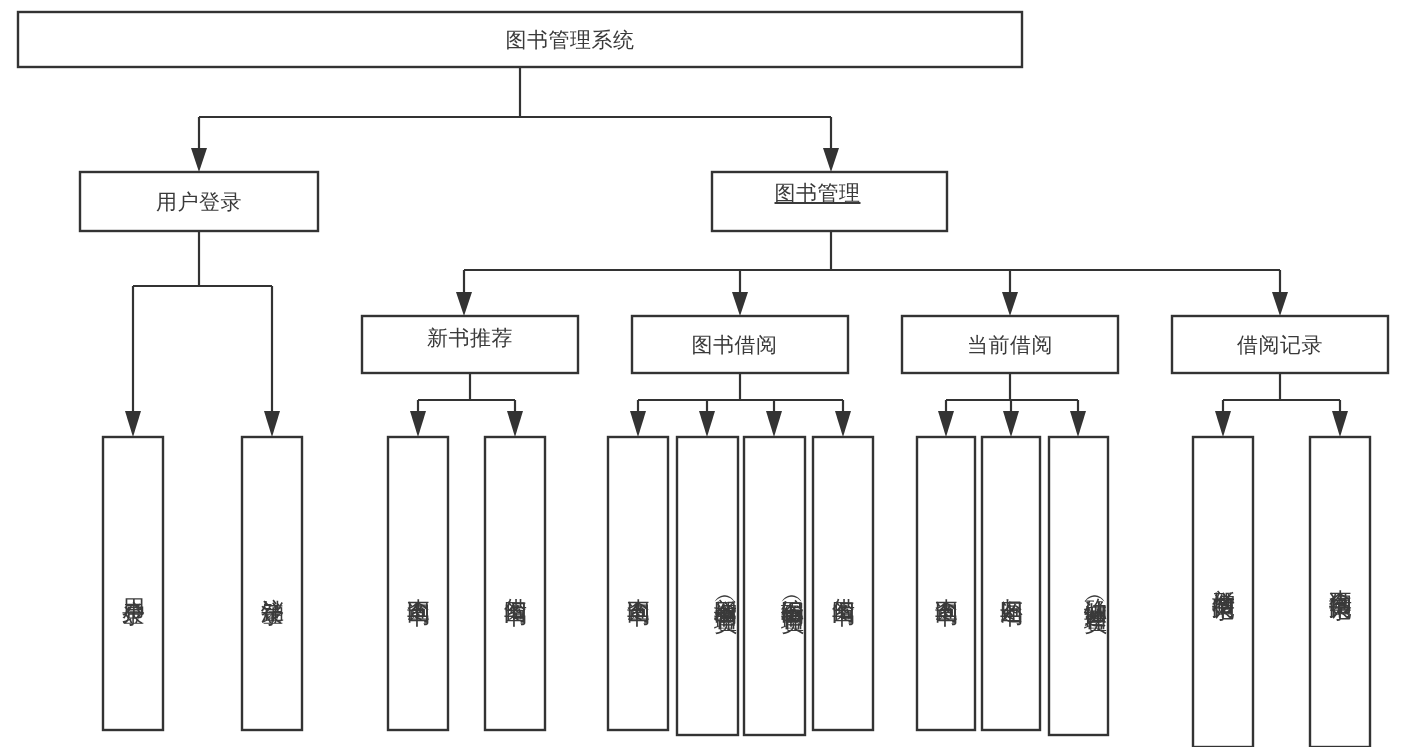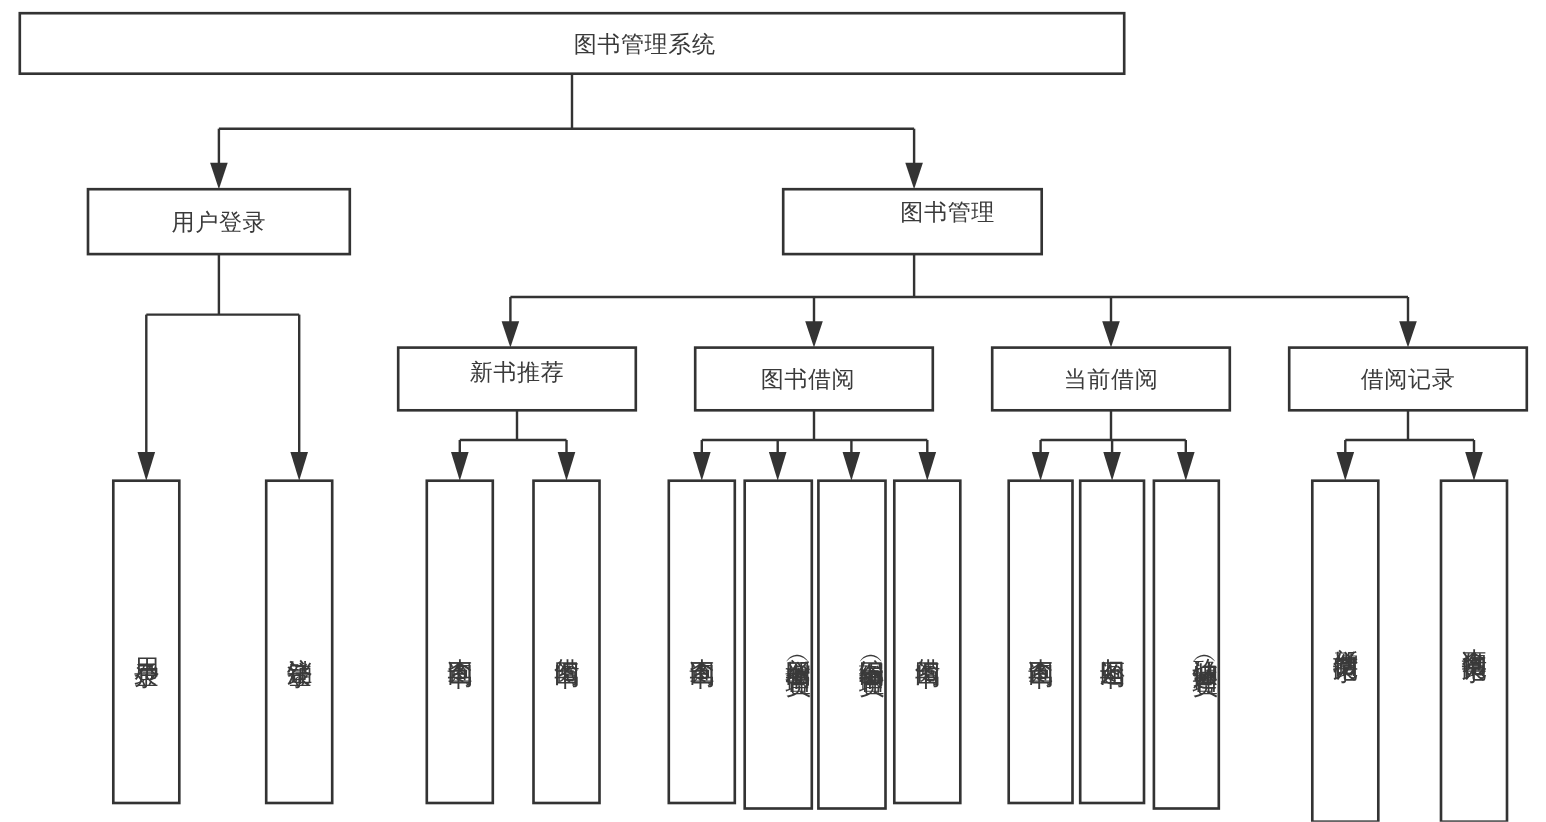--- a/index.html
+++ b/index.html
@@ -181,24 +181,24 @@
     <rect class="node-box" x="813" y="437" width="60" height="293"></rect>
 
     <rect class="node-box" x="917" y="437" width="58" height="293"></rect>
     <rect class="node-box" x="982" y="437" width="58" height="293"></rect>
     <rect class="node-box" x="1049" y="437" width="59" height="298"></rect>
 
     <rect class="node-box" x="1193" y="437" width="60" height="310"></rect>
     <rect class="node-box" x="1310" y="437" width="60" height="310"></rect>
   </svg>
 
-  <div class="label-h" style="left:18px; top:12px; width:1136px; height:55px;text-align:center;">图书管理系统</div>
+  <div class="label-h" style="left:2px; top:12px; width:1136px; height:55px;text-align:center;">图书管理系统</div>
 
   <div class="label-h" style="left:80px; top:172px; width:238px; height:59px;">用户登录</div>
-  <div class="label-h" style="left:744px; top:172px; width:235px; height:41px;">图书管理</div>
+  <div class="label-h" style="left:700px; top:172px; width:235px; height:41px;text-decoration:underline;">图书管理</div>
 
   <div class="label-h" style="left:362px; top:316px; width:216px; height:44px;">新书推荐</div>
   <div class="label-h" style="left:632px; top:316px; width:205px; height:57px;">图书借阅</div>
   <div class="label-h" style="left:902px; top:316px; width:216px; height:57px;text-align:right;">当前借阅</div>
   <div class="label-h" style="left:1172px; top:316px; width:216px; height:57px;">借阅记录</div>
 
   <div class="label-v centered" style="left:103px; top:437px; width:60px; height:293px;">用户登录</div>
   <div class="label-v centered" style="left:242px; top:437px; width:60px; height:293px;">注销登录</div>
 
   <div class="label-v centered" style="left:388px; top:437px; width:60px; height:293px;">查询图书</div>

